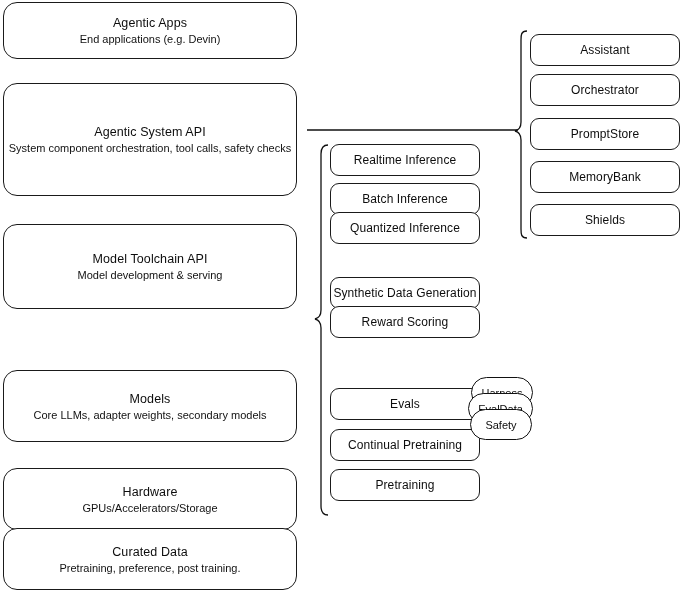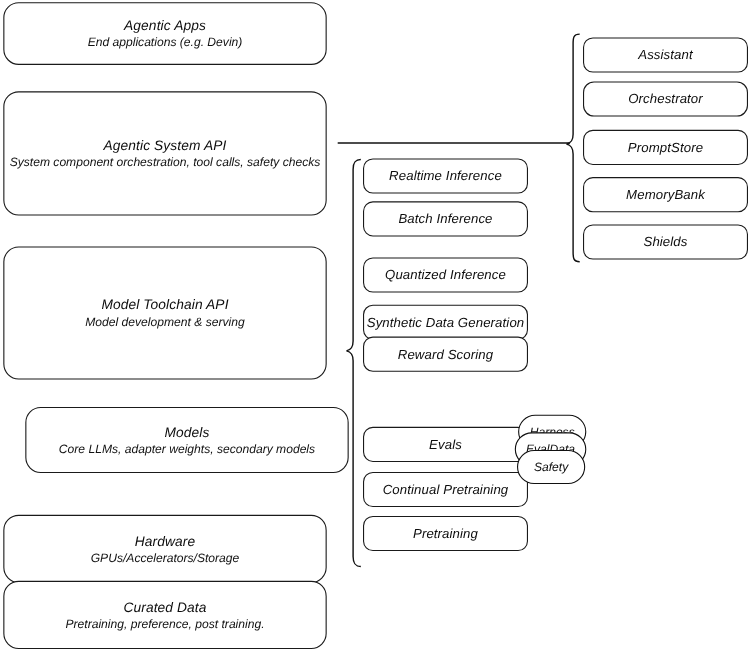--- a/index.html
+++ b/index.html
@@ -7,21 +7,20 @@
     padding: 0;
     background: #ffffff;
   }
   #canvas {
     position: relative;
     width: 682px;
     height: 591px;
     background: #ffffff;
     font-family: "Liberation Sans", sans-serif;
     overflow: hidden;
-    font-style: italic;
   }
 
   
   .node {
     position: absolute;
     box-sizing: border-box;
     background: #ffffff;
     border: 1.3px solid #1a1a1a;
     border-radius: 12px;
     display: flex;
@@ -127,47 +126,47 @@
   <div class="node layer" style="top:2px; height:57px;">
     <div class="title">Agentic Apps</div>
     <div class="subtitle">End applications (e.g. Devin)</div>
   </div>
 
   <div class="node layer" style="top:83px; height:113px;">
     <div class="title">Agentic System API</div>
     <div class="subtitle">System component orchestration, tool calls, safety checks</div>
   </div>
 
-  <div class="node layer" style="top:224px; height:121px;">
+  <div class="node layer" style="top:224px; height:85px;">
     <div class="title">Model Toolchain API</div>
     <div class="subtitle">Model development &amp; serving</div>
   </div>
 
-  <div class="node layer" style="top:370px; height:60px;margin-left:20px;">
+  <div class="node layer" style="top:370px; height:72px;">
     <div class="title">Models</div>
     <div class="subtitle">Core LLMs, adapter weights, secondary models</div>
   </div>
 
   <div class="node layer" style="top:468px; height:62px;">
     <div class="title">Hardware</div>
     <div class="subtitle">GPUs/Accelerators/Storage</div>
   </div>
 
   <div class="node layer" style="top:528px; height:62px;">
     <div class="title">Curated Data</div>
     <div class="subtitle">Pretraining, preference, post training.</div>
   </div>
 
   <div class="node chip mid-chip" style="top:144px;">
     <div class="title">Realtime Inference</div>
   </div>
   <div class="node chip mid-chip" style="top:183px;">
     <div class="title">Batch Inference</div>
   </div>
-  <div class="node chip mid-chip" style="top:234px;">
+  <div class="node chip mid-chip" style="top:212px;">
     <div class="title">Quantized Inference</div>
   </div>
   <div class="node chip mid-chip" style="top:265px;margin-top:12px;">
     <div class="title">Synthetic Data Generation</div>
   </div>
   <div class="node chip mid-chip" style="top:306px;">
     <div class="title">Reward Scoring</div>
   </div>
   <div class="node chip mid-chip" style="top:388px;">
     <div class="title">Evals</div>
@@ -185,21 +184,21 @@
   <div class="pill" style="left:468px; top:393px; width:65px;">
     <span>EvalData</span>
   </div>
   <div class="pill" style="left:470px; top:409px; width:62px;">
     <span>Safety</span>
   </div>
 
   <div class="node chip right-chip" style="top:34px;">
     <div class="title">Assistant</div>
   </div>
-  <div class="node chip right-chip" style="top:74px;border-radius:10px;">
+  <div class="node chip right-chip" style="top:74px;">
     <div class="title">Orchestrator</div>
   </div>
   <div class="node chip right-chip" style="top:118px;">
     <div class="title">PromptStore</div>
   </div>
   <div class="node chip right-chip" style="top:161px;">
     <div class="title">MemoryBank</div>
   </div>
   <div class="node chip right-chip" style="top:204px;">
     <div class="title">Shields</div>

